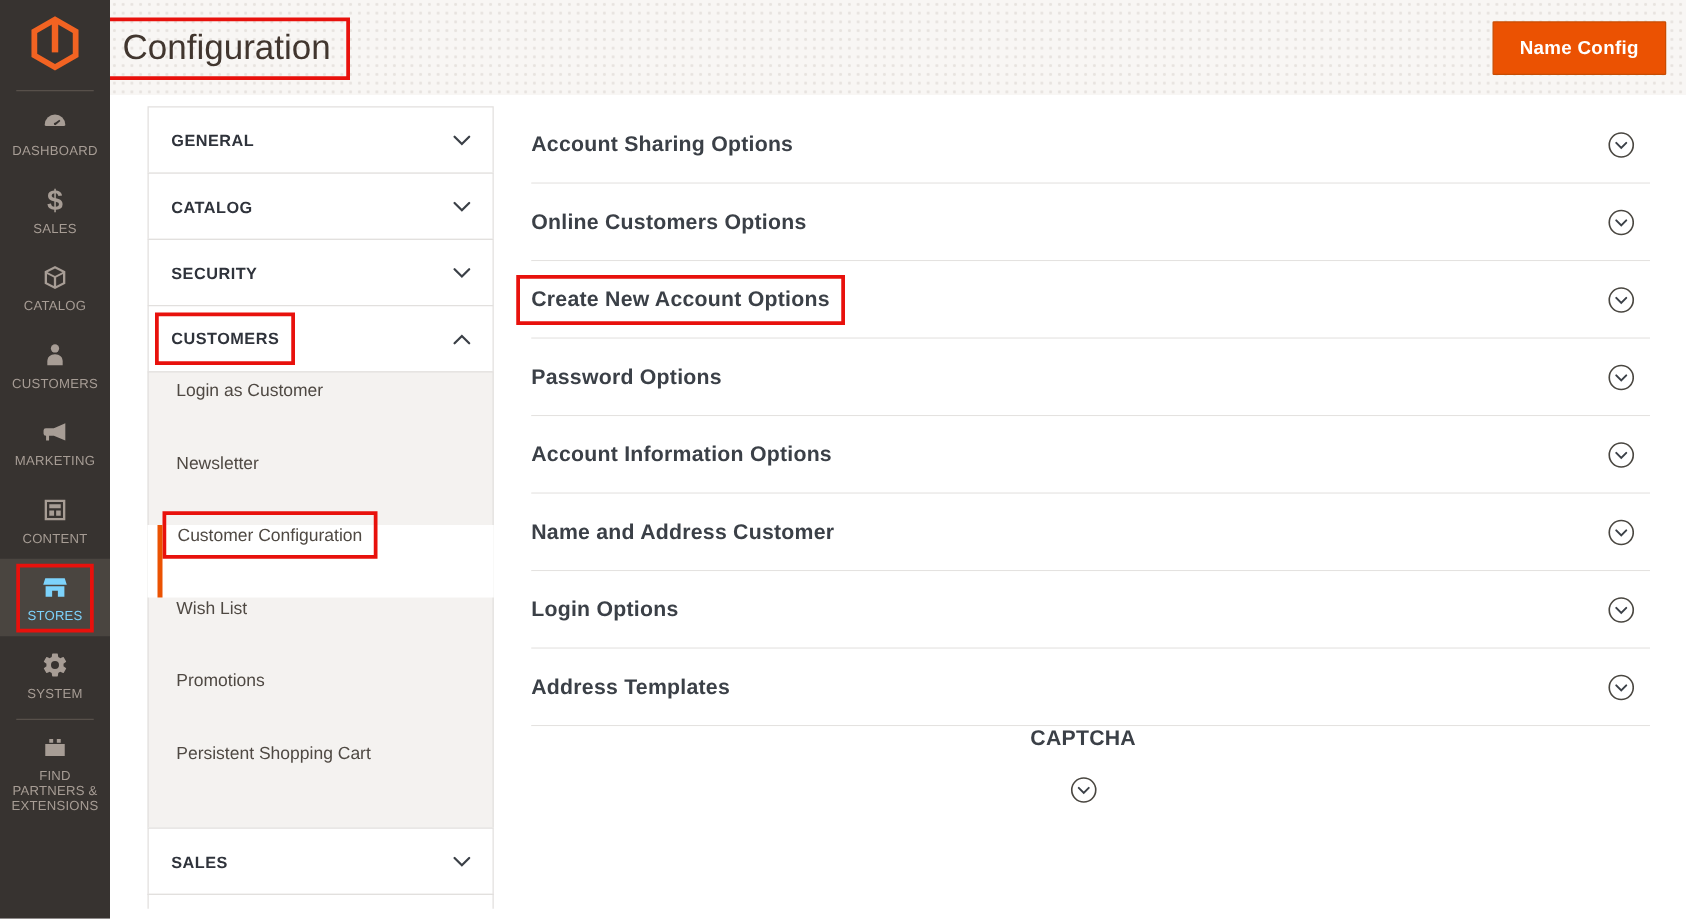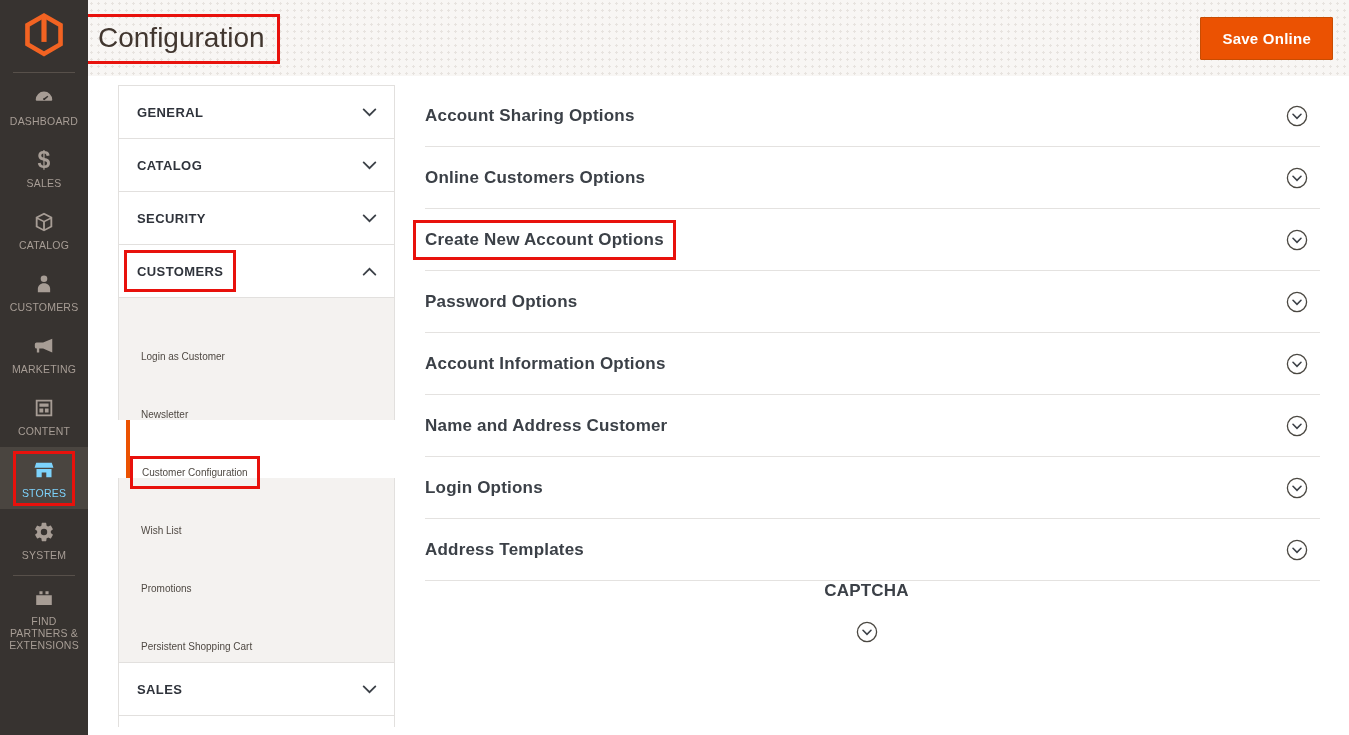--- a/index.html
+++ b/index.html
@@ -75,22 +75,22 @@
   }
   .cfg-sec:first-child { margin-top:0; }
   .cfg-label { font-size:13px; font-weight:700; color:#2f333b; letter-spacing:.4px; }
   .chev svg { display:block; }
   .chev.up svg { transform:rotate(180deg); }
   .cfg-sub {
     background:#f4f2f0; border:1px solid #e2e0de; margin-top:-1px;
     padding:6px 0 10px;
   }
   .cfg-item {
-    height:58px; display:flex; align-items:flex-end; padding:0 22px;
-    font-size:10px; color:#4f4943; cursor:pointer; position:relative;
+    height:58px; display:flex; align-items:flex-start; padding:0 22px;
+    font-size:14px; color:#4f4943; cursor:pointer; position:relative;
   }
   .cfg-item.active {
     background:#fff; margin:0 -1px; border-right:none;
   }
   .cfg-item.active::before {
     content:""; position:absolute; left:8px; top:0; bottom:0; width:4px;
     background:#eb5202;
   }
   .cfg-item.active { padding-left:24px; }
   .cfg-stub { height:12px; background:#fff; border:1px solid #e2e0de; border-bottom:none; margin-top:-1px; }
@@ -194,21 +194,21 @@
       </span>
       <span class="nav-label">FIND PARTNERS &amp; EXTENSIONS</span>
     </li>
   </ul>
 </aside>
 
 <header class="page-header">
   <span class="anno anno-title">
     <h1 class="page-title">Configuration</h1>
   </span>
-  <button class="save-btn">Save Online</button>
+  <button class="save-btn">Name Config</button>
 </header>
 
 <nav class="config-nav">
   <div class="cfg-sec">
     <span class="cfg-label">GENERAL</span>
     <span class="chev">
       <svg width="15" height="9" viewBox="0 0 16 10">
           <path d="M1.5 1.5 8 8l6.5-6.5" fill="none" stroke="#3b4047" stroke-width="2" stroke-linecap="round"></path>
         </svg>
     </span>

